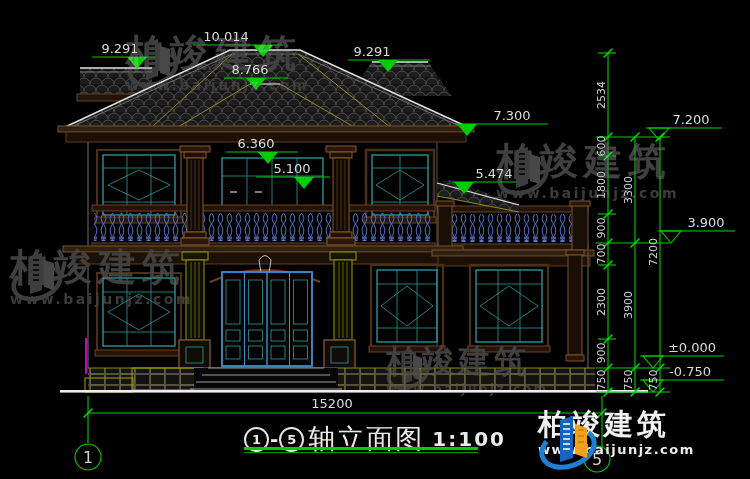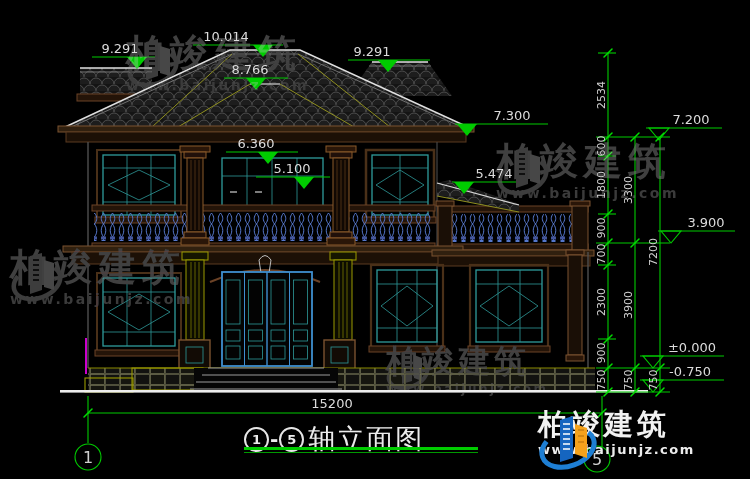--- a/index.html
+++ b/index.html
@@ -432,20 +432,21 @@
     <div class="wm-brand">柏竣建筑</div>
     <div class="wm-url">www.baijunjz.com</div>
   </div>
 </div>
 
 <div class="title">
   <span class="ax-c">1</span>
   <span class="t-dash">-</span>
   <span class="ax-c">5</span>
   <span class="t-name">轴立面图</span>
+  <span class="t-scale">1:100</span>
 </div>
 <div class="u1"></div>
 <div class="u2"></div>
 
 <div class="logo">
   <svg width="64" height="62">
     <ellipse cx="30" cy="38" rx="27" ry="18" transform="rotate(-20 30 38)" fill="none" stroke="#1e7fd4" stroke-width="5" stroke-dasharray="88 46"></ellipse>
     <polygon points="22,10 35,6 35,48 22,52" fill="#1565c0"></polygon>
     <polygon points="37,14 49,18 49,48 37,44" fill="#f5a21b"></polygon>
     <path d="M25,14 h7 M25,19 h7 M25,24 h7 M25,29 h7 M25,34 h7 M25,39 h7" stroke="#fff" stroke-width="1.6"></path>

